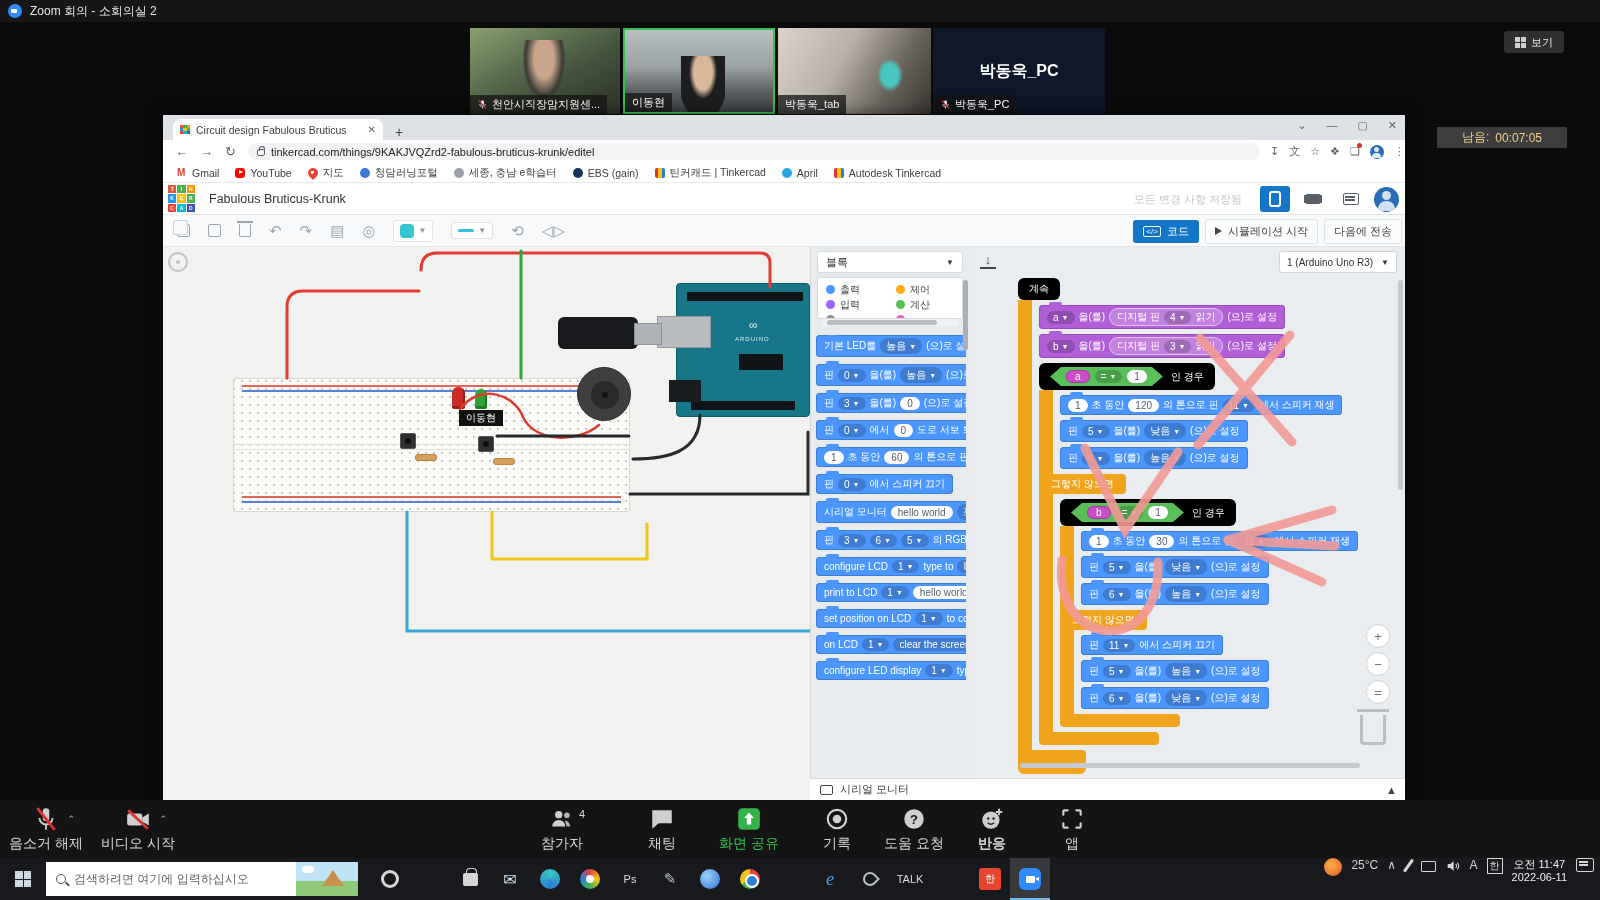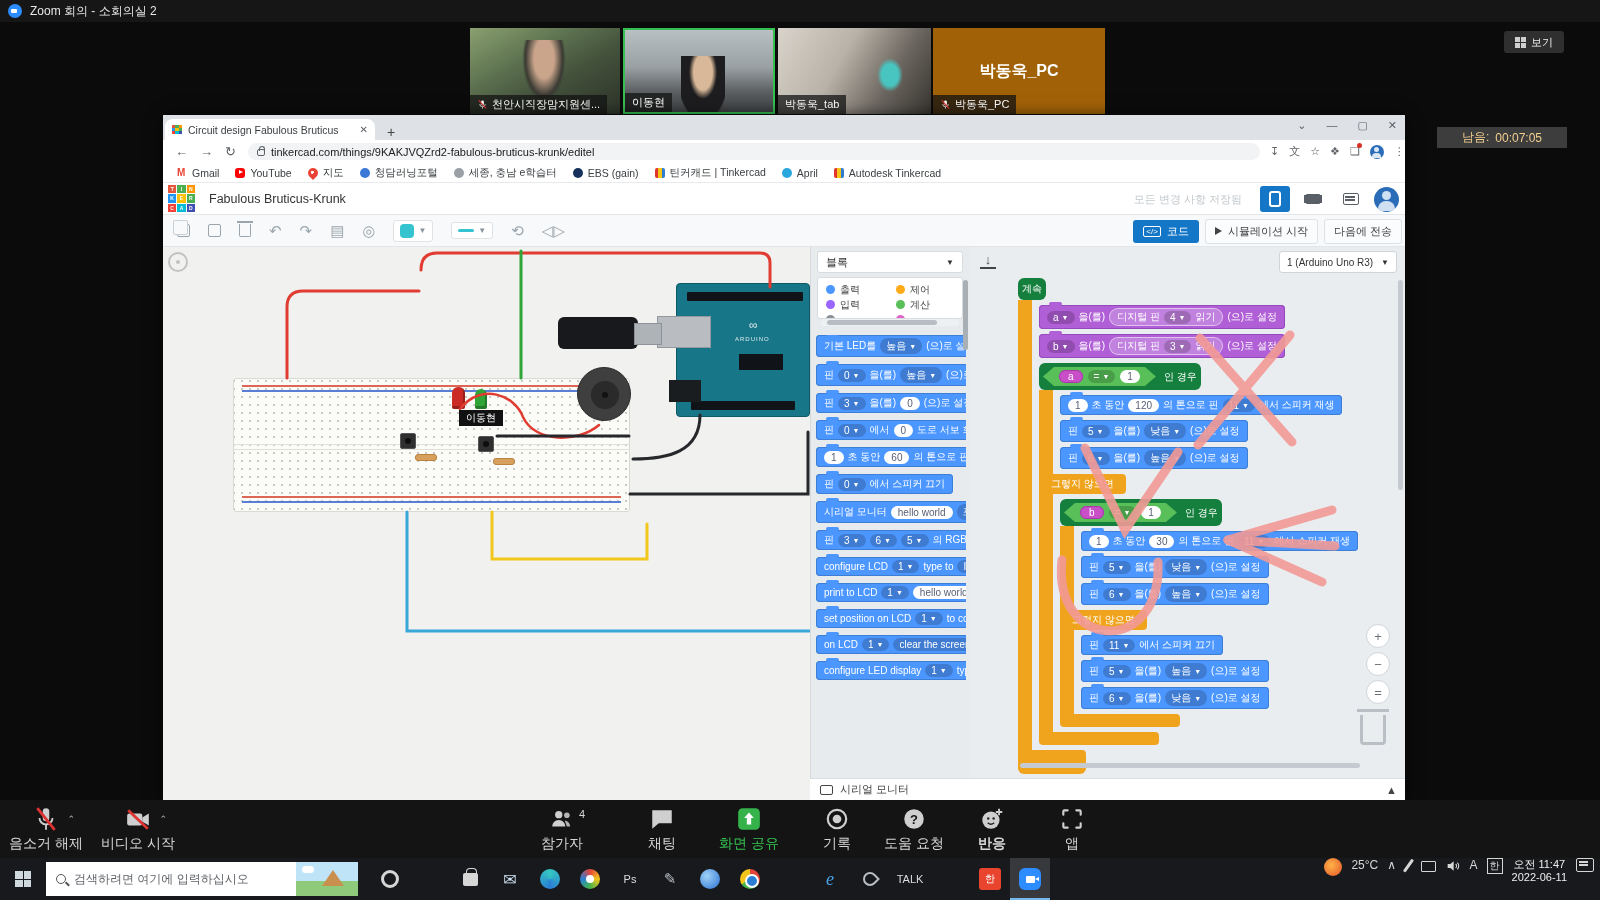--- a/index.html
+++ b/index.html
@@ -16,30 +16,30 @@
 #wctrl span{width:46px;height:22px;display:flex;align-items:center;justify-content:center;font-size:11px;color:#cfcfcf}
 
 .thumb{position:absolute;top:28px;height:86px;background:#191919;overflow:hidden}
 .namechip{position:absolute;left:0;bottom:0;background:rgba(20,20,20,.75);color:#fff;font-size:11px;padding:2px 7px;display:flex;align-items:center;gap:4px;max-width:100%;white-space:nowrap}
 .t1{left:470px;width:150px;background:linear-gradient(150deg,#8aa06f 0%,#5d7250 35%,#44523c 60%,#2c3328 100%)}
 .t1::before{content:"";position:absolute;left:52px;top:12px;width:44px;height:62px;background:radial-gradient(ellipse at 50% 30%,#caa58b 0 32%,#3a3a33 60%,transparent 70%)}
 .t2{left:623px;width:152px;border:2px solid #35c151;background:linear-gradient(180deg,#b9c0c3 0%,#9aa1a5 45%,#5c6062 75%,#3c3e40 100%)}
 .t2::before{content:"";position:absolute;left:56px;top:26px;width:44px;height:58px;background:radial-gradient(ellipse at 50% 28%,#d9b899 0 30%,#1d1d1f 45% 80%,transparent 85%)}
 .t3{left:778px;width:153px;background:linear-gradient(120deg,#d9d3cb 0%,#b9b2a8 40%,#6d6861 70%,#37342f 100%)}
 .t3::after{content:"";position:absolute;right:28px;top:30px;width:26px;height:34px;background:radial-gradient(ellipse,#49c5c1 0 45%,transparent 70%)}
-.t4{left:933px;width:172px;background:#a16207;display:flex;align-items:center;justify-content:center}
+.t4{left:933px;width:172px;background:#0f172a;display:flex;align-items:center;justify-content:center}
 .t4 .bigname{color:#fff;font-size:16px;font-weight:bold}
 #viewbtn{position:absolute;left:1504px;top:31px;width:60px;height:22px;background:#2f2f2f;border-radius:3px;display:flex;align-items:center;justify-content:center;gap:5px;font-size:11px;color:#eee;cursor:pointer}
 .gridico{width:11px;height:11px;display:grid;grid-template-columns:1fr 1fr;grid-template-rows:1fr 1fr;gap:1px}
 .gridico i{background:#cfcfcf}
 #timer{position:absolute;left:1437px;top:127px;width:130px;height:21px;background:#3d3d3d;color:#f3cf8e;font-size:12px;display:flex;align-items:center;justify-content:center;gap:6px}
 
 #browser{position:absolute;left:163px;top:115px;width:1242px;height:685px;background:#fff;box-shadow:0 0 14px rgba(0,0,0,.6);overflow:hidden;z-index:10}
 #tabstrip{position:absolute;left:0;top:0;width:100%;height:25px;background:#dee1e6;display:flex;align-items:flex-end}
-#tab{margin-left:2px;width:210px;height:21px;background:#fff;border-radius:8px 8px 0 0;display:flex;align-items:center;padding:0 7px;gap:6px}
+#tab{margin-left:10px;width:210px;height:21px;background:#fff;border-radius:8px 8px 0 0;display:flex;align-items:center;padding:0 7px;gap:6px}
 #tab .ttl{font-size:10.5px;color:#3c4043;white-space:nowrap;overflow:hidden;flex:1}
 #tab .x{font-size:10px;color:#5f6368}
 .favgrid{width:10px;height:10px;display:grid;grid-template-columns:1fr 1fr 1fr;grid-template-rows:1fr 1fr 1fr;flex:none}
 #newtab{font-size:14px;color:#444;margin-left:12px}
 #chromectl{position:absolute;right:8px;top:4px;display:flex;gap:20px;font-size:11px;color:#5f6368}
 #addrbar{position:absolute;left:0;top:25px;width:100%;height:23px;background:#fff;display:flex;align-items:center}
 .navic{font-size:13px;color:#5f6368;margin-left:12px}
 #omni{margin-left:12px;width:1012px;height:17px;background:#f1f3f4;border-radius:9px;display:flex;align-items:center;padding:0 9px;gap:6px}
 #omni .lock{width:8px;height:7px;border:1.4px solid #5f6368;border-radius:2px;position:relative;margin-top:2px}
 #omni .lock::before{content:"";position:absolute;left:1px;top:-4px;width:4px;height:4px;border:1.2px solid #5f6368;border-bottom:none;border-radius:3px 3px 0 0}
@@ -144,21 +144,21 @@
 .tx{color:#fff}
 .dd{background:rgba(0,0,0,.18);border-radius:9px;padding:1px 6px;display:inline-flex;gap:3px;align-items:center;color:#fff}
 .dd .car{font-size:7px}
 .oval{background:#fff;color:#575e75;border-radius:10px;padding:1px 7px;min-width:12px;text-align:center}
 .pvar{background:#C94FC9;border-radius:10px;padding:1px 9px;color:#fff;box-shadow:inset 0 0 0 1px #a53aa5}
 .grp{display:inline-flex;gap:4px;align-items:center;background:rgba(255,255,255,.22);border:1px solid rgba(255,255,255,.5);border-radius:12px;padding:1px 7px}
 .hex{display:inline-flex;align-items:center;gap:5px;background:#59C059;padding:3px 16px;clip-path:polygon(11px 0,calc(100% - 11px) 0,100% 50%,calc(100% - 11px) 100%,11px 100%,0 50%);font-size:10px;color:#fff}
 
 #program{position:absolute;left:48px;top:31px;display:flex;flex-direction:column;align-items:flex-start}
 .cblk{display:flex;flex-direction:column;align-items:flex-start}
-.chead{background:#15803d;border-radius:6px;display:inline-flex;align-items:center;gap:8px;padding:4px 4px;color:#fff;font-size:10px;min-height:18px}
+.chead{background:#000000;border-radius:6px;display:inline-flex;align-items:center;gap:8px;padding:4px 11px;color:#fff;font-size:10px;min-height:18px}
 .clab{color:#fff;font-size:10px}
 .cbody{border-left:14px solid #F0A41E;padding:5px 0 5px 7px;display:flex;flex-direction:column;gap:5px;align-items:flex-start}
 .celse{background:#F0A41E;color:#fff;font-size:10px;padding:3px 12px;border-radius:0 4px 4px 0;min-width:80px}
 .cfoot{background:#F0A41E;height:13px;width:120px;border-radius:0 4px 4px 4px}
 .cfoot.big{height:24px;width:68px;border-radius:0 4px 6px 6px}
 
 #boardsel{position:absolute;right:8px;top:4px;width:118px;height:22px;background:#fff;border:1px solid #cfd4d8;border-radius:3px;display:flex;align-items:center;justify-content:space-between;padding:0 7px;font-size:10px;color:#333}
 #dlicon{position:absolute;left:10px;top:6px;width:16px;height:16px;color:#444;font-size:13px;font-weight:bold;border-bottom:2.5px solid #444;text-align:center;line-height:13px}
 .zctl{position:absolute;left:396px;width:24px;height:24px;background:#fff;border:1px solid #d0d4d8;border-radius:50%;display:flex;align-items:center;justify-content:center;color:#6b7177;font-size:13px}
 #trash{position:absolute;left:390px;top:468px;width:26px;height:30px;border:3px solid #b9bfc4;border-top:none;border-radius:0 0 4px 4px}

